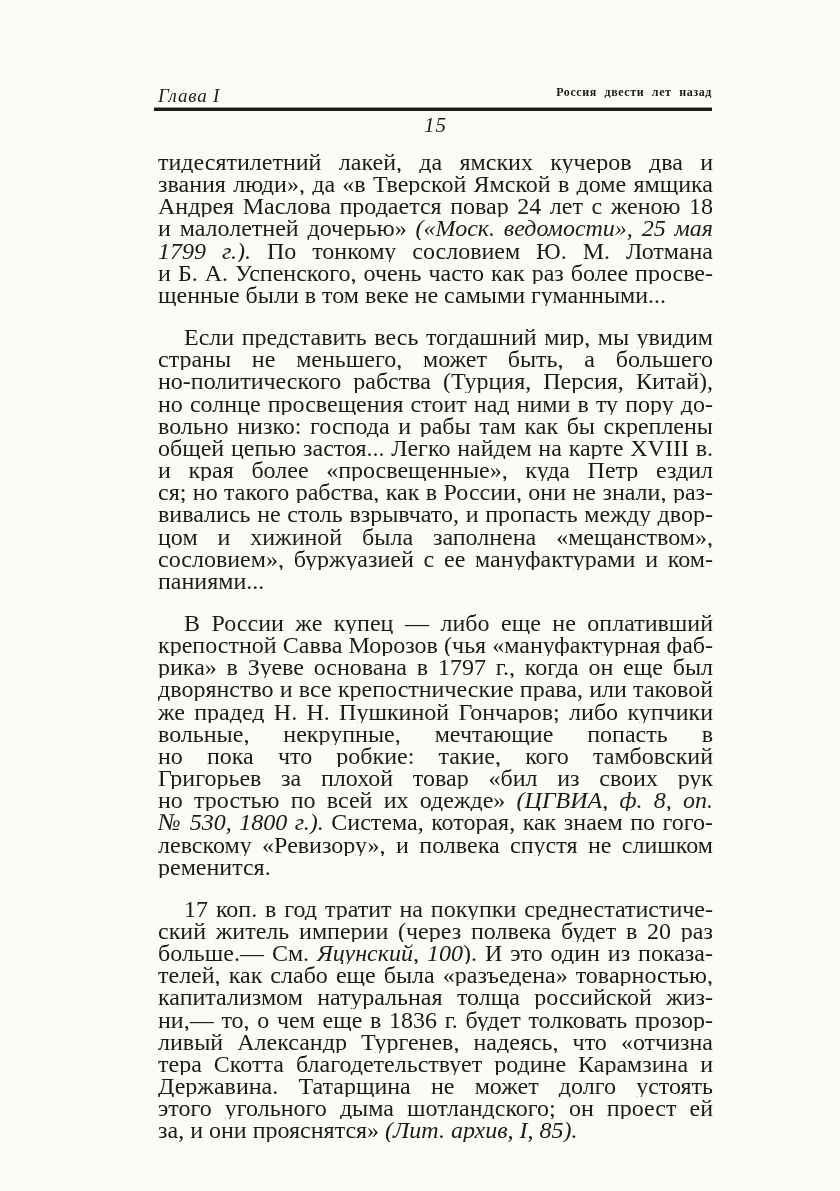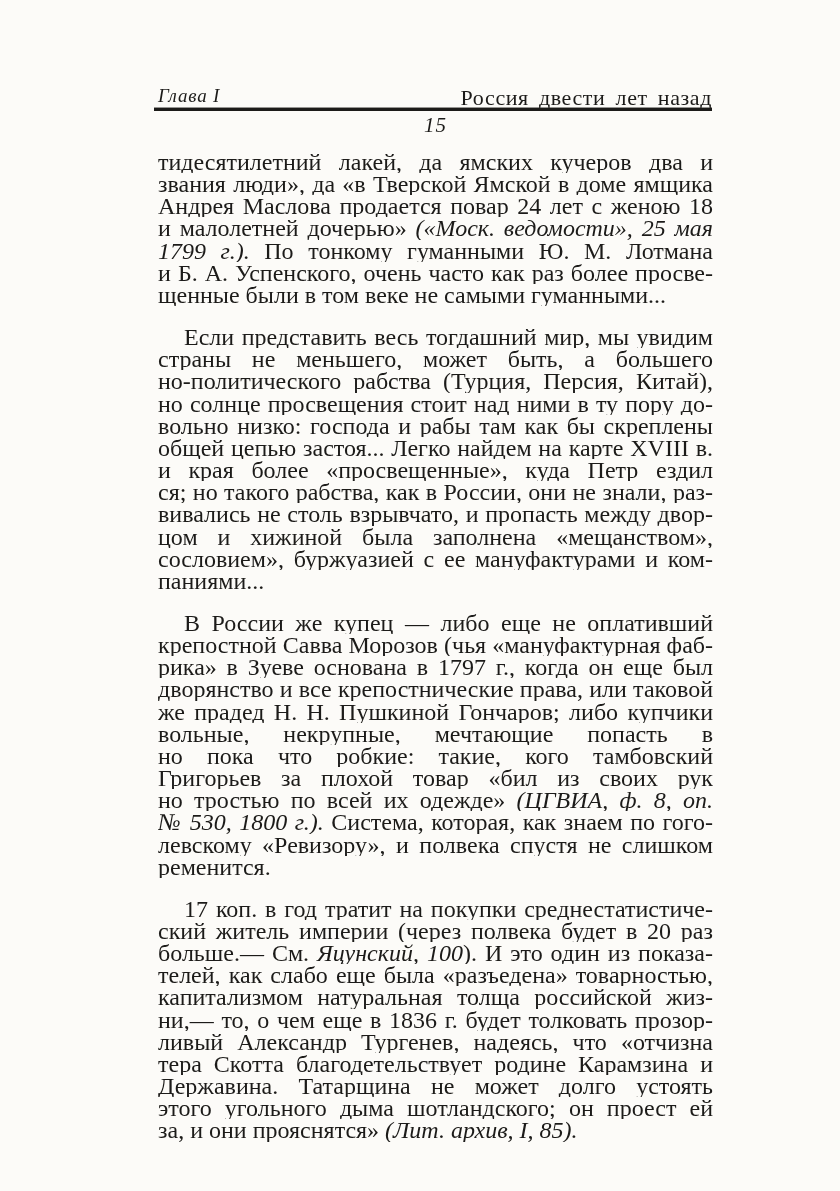--- a/index.html
+++ b/index.html
@@ -10,21 +10,21 @@
     color: var(--ink, #1c1b19);
     font-family: "Liberation Serif", "DejaVu Serif", serif;
     overflow:hidden;
   }
   .running-header-left {
     position:absolute; left:158px; top:85px;
     font-style:italic; font-size:19px; letter-spacing:0.8px;
   }
   .running-header-right {
     position:absolute; right:128px; top:85px;
-    font-weight:normal; font-size:22px; letter-spacing:0.6px; word-spacing:4px;
+    font-weight:bold; font-size:12px; letter-spacing:0.6px; word-spacing:4px;
   }
   .header-rule {
     position:absolute; left:154px; top:108px; width:558px; height:3px;
     background: var(--ink, #1c1b19);
     box-shadow: 0 -1px 0 rgba(28,27,25,0.45);
   }
   .page-number {
     position:absolute; left:158px; top:113px; width:555px;
     text-align:center; font-style:italic; font-size:21px; letter-spacing:1px;
   }
@@ -49,21 +49,21 @@
   <div class="running-header-left">Глава I</div>
   <div class="running-header-right">Россия двести лет назад</div>
   <div class="header-rule"></div>
   <div class="page-number">15</div>
   <div class="page-body">
       <div class="paragraph">
         <div class="line"><span>тидесятилетний лакей, да ямских кучеров два и разного</span></div>
         <div class="line"><span>звания люди», да «в Тверской Ямской в доме ямщика</span></div>
         <div class="line"><span>Андрея Маслова продается повар 24 лет с женою 18 лет</span></div>
         <div class="line"><span>и малолетней дочерью» </span><em>(«Моск. ведомости», 25 мая</em></div>
-        <div class="line"><em>1799 г.).</em><span> По тонкому гуманными Ю. М. Лотмана</span></div>
+        <div class="line"><em>1799 г.).</em><span> По тонкому сословием Ю. М. Лотмана</span></div>
         <div class="line"><span>и Б. А. Успенского, очень часто как раз более просве-</span></div>
         <div class="line last"><span>щенные были в том веке не самыми гуманными...</span></div>
       </div>
       <div class="paragraph">
         <div class="line indent"><span>Если представить весь тогдашний мир, мы увидим</span></div>
         <div class="line"><span>страны не меньшего, может быть, а большего социаль-</span></div>
         <div class="line"><span>но-политического рабства (Турция, Персия, Китай),</span></div>
         <div class="line"><span>но солнце просвещения стоит над ними в ту пору до-</span></div>
         <div class="line"><span>вольно низко: господа и рабы там как бы скреплены</span></div>
         <div class="line"><span>общей цепью застоя... Легко найдем на карте XVIII в.</span></div>

